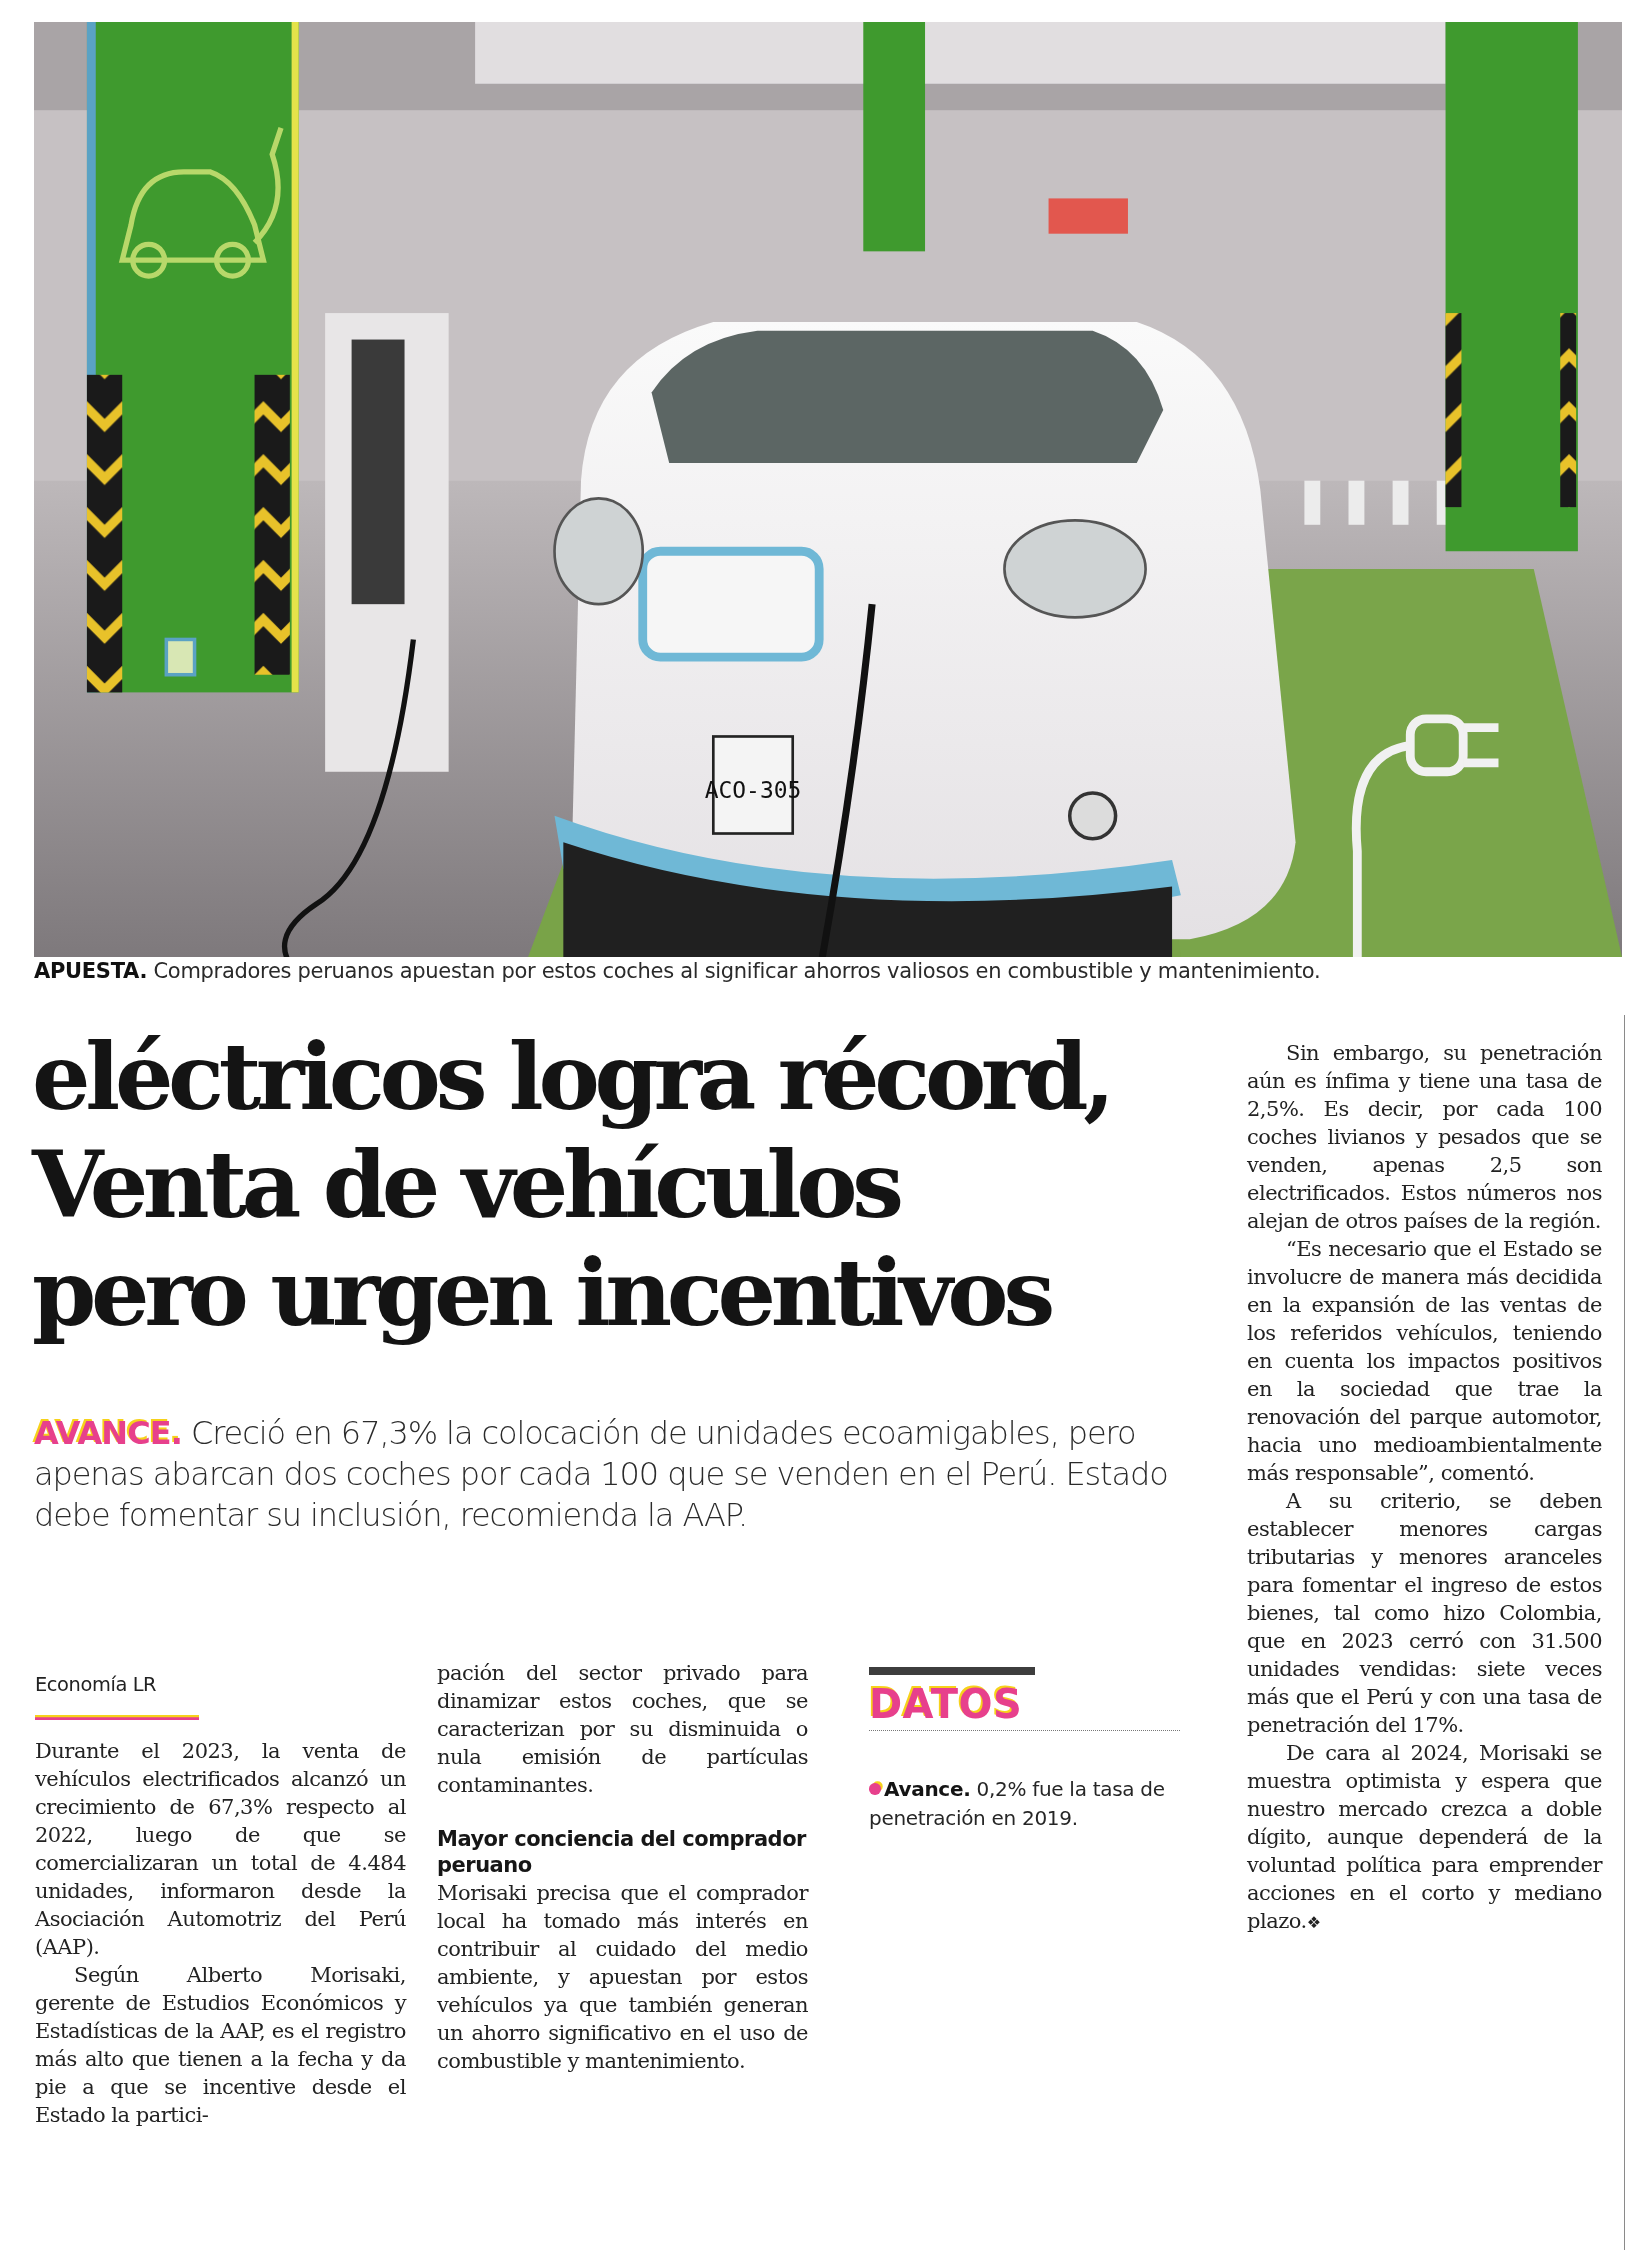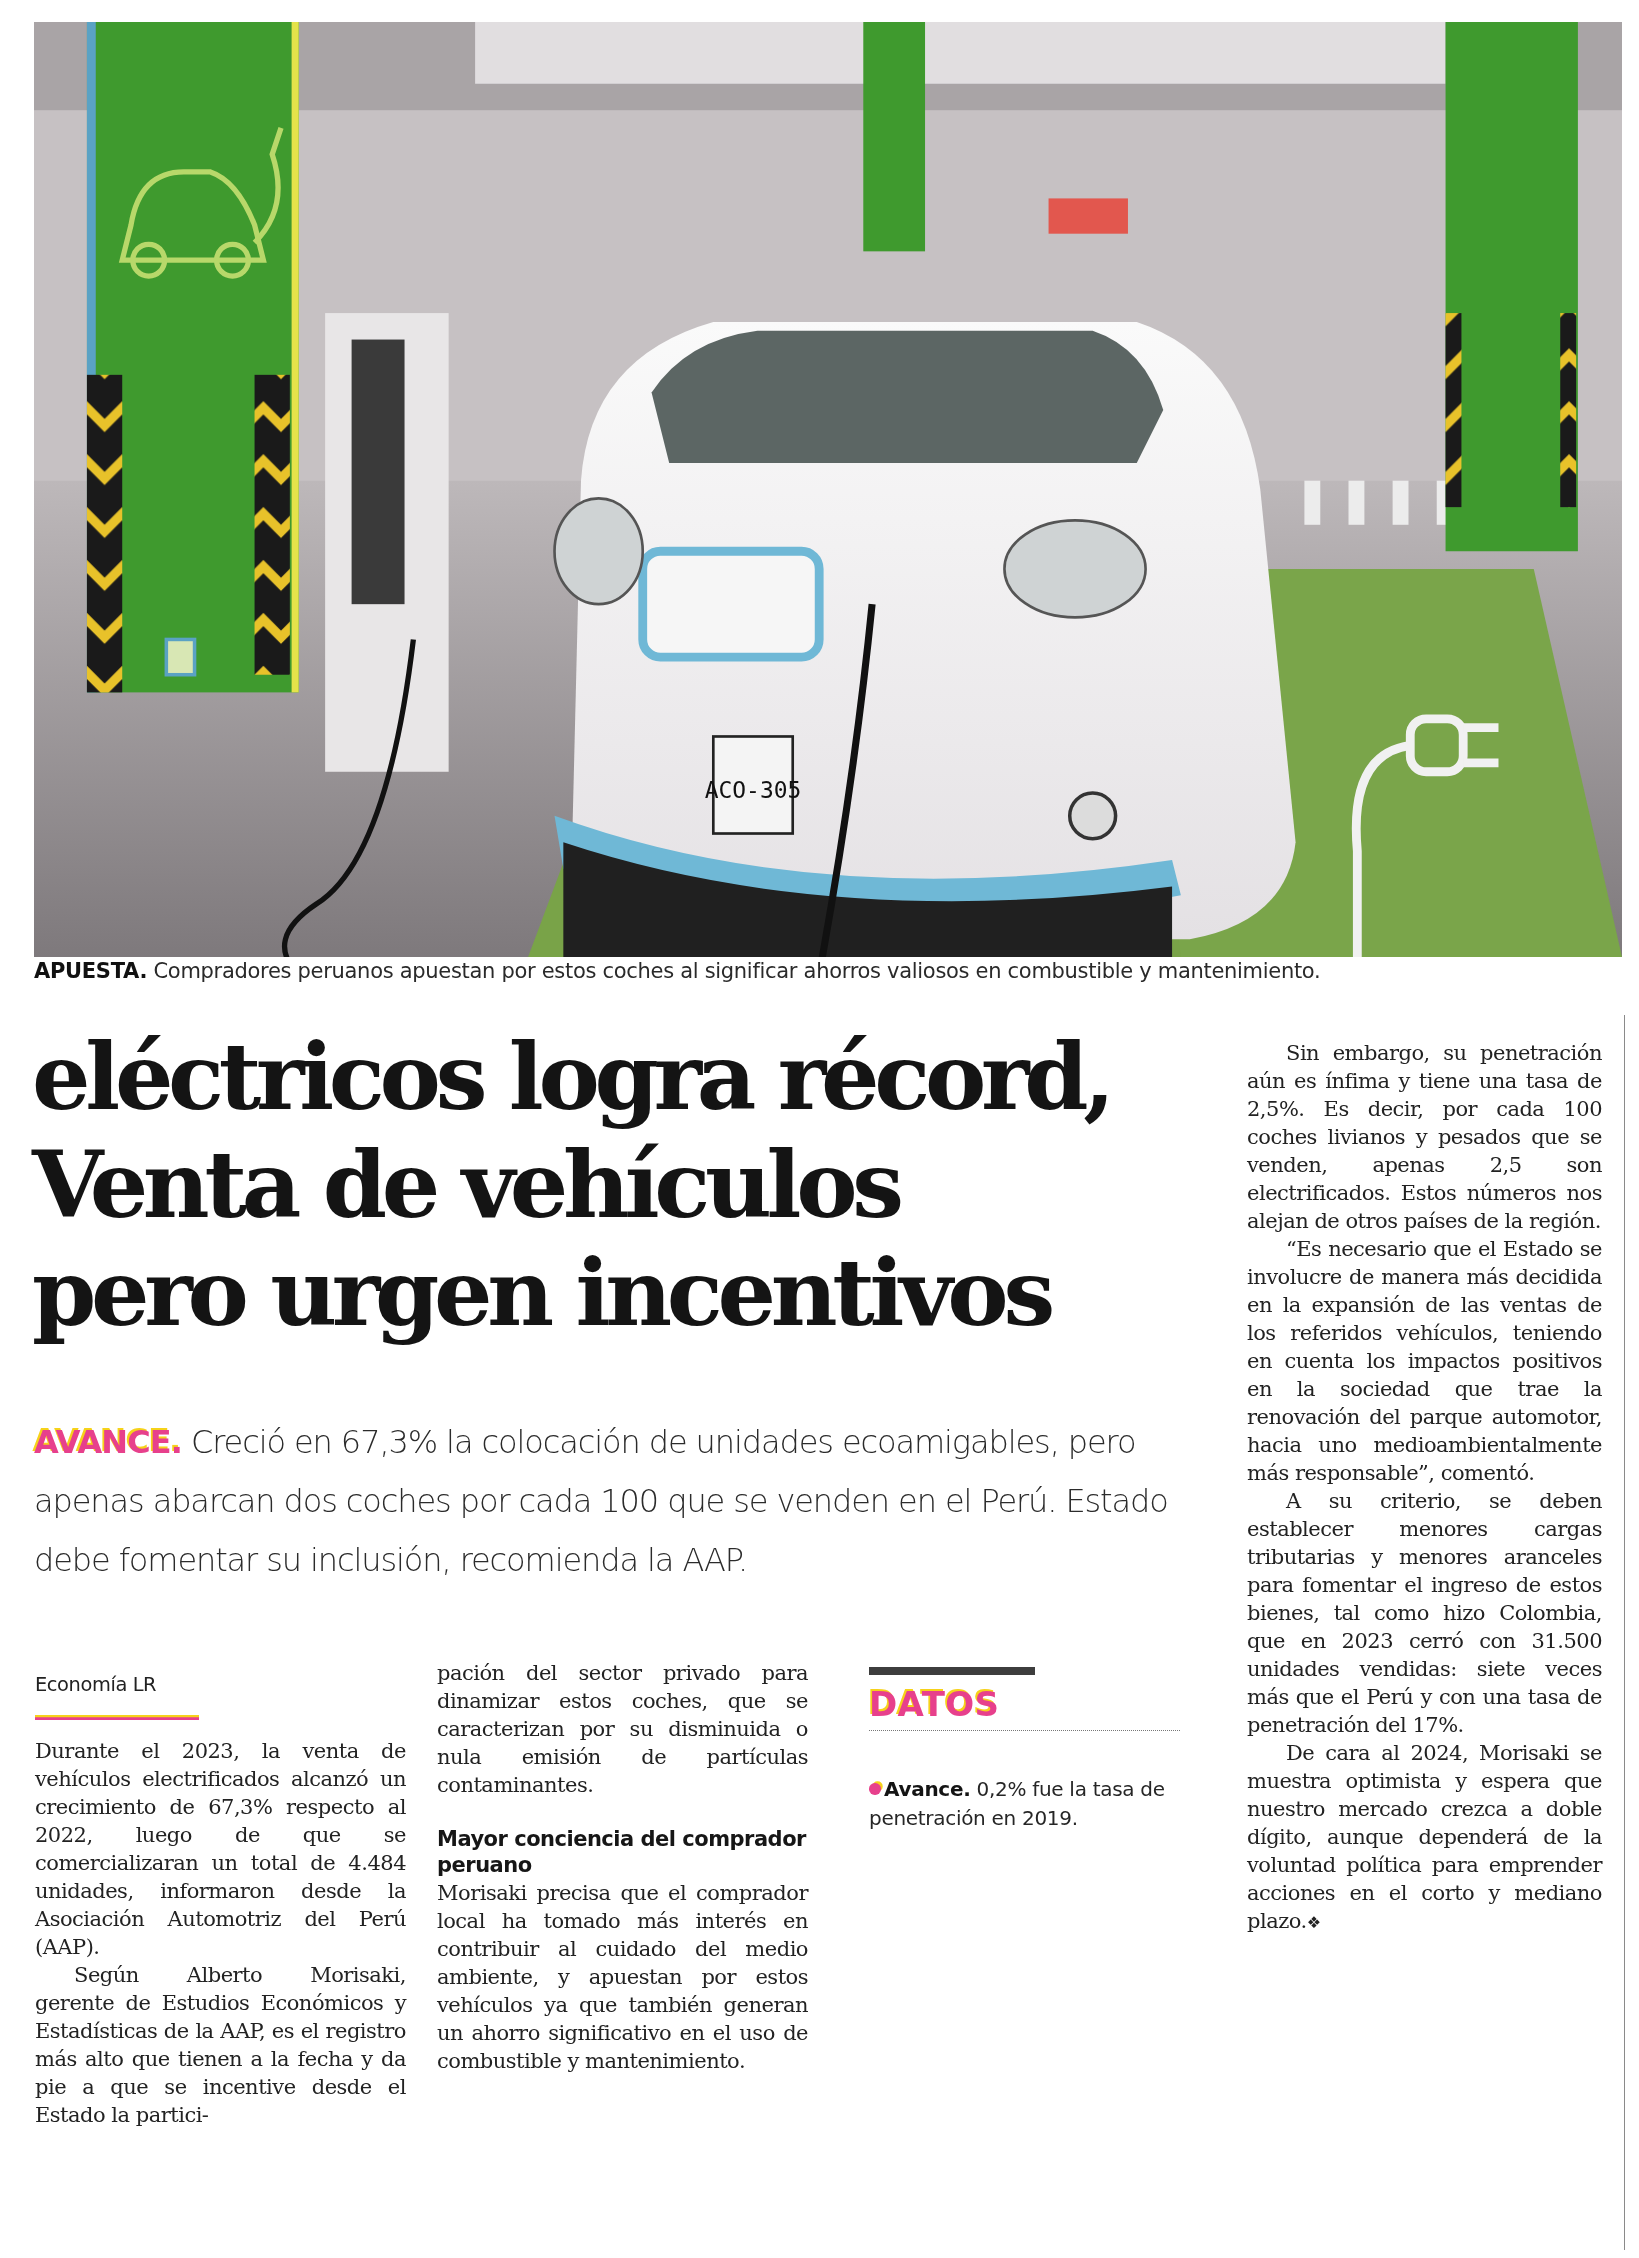--- a/index.html
+++ b/index.html
@@ -25,21 +25,21 @@
     .headline {
       position: absolute; left: 32px; top: 1023px; width: 1182px;
       font-family: "DejaVu Serif", serif; font-weight: bold;
       font-size: 92px; line-height: 108px; letter-spacing: -5.3px;
       color: #141414;
     }
 
     
     .deck {
       position: absolute; left: 34px; top: 1413px; width: 1182px;
-      font-family: "DejaVu Sans", sans-serif; font-size: 32px; line-height: 59px;
+      font-family: "DejaVu Sans", sans-serif; font-size: 32px; line-height: 41px;
       color: #2b2b2b; letter-spacing: -1.1px; font-weight: 300;
     }
     .deck .kicker {
       font-weight: bold; color: #e7408c;
       text-shadow: -1.8px -1.8px 0 #f6d21a;
       letter-spacing: -0.9px;
     }
 
     
     .col {
@@ -70,21 +70,21 @@
       text-align: left; margin-top: 26.5px;
     }
 
     
     .datos {
       position: absolute; left: 869px; top: 1667px; width: 313px;
       font-family: "DejaVu Sans", sans-serif;
     }
     .datos .toprule { width: 166px; height: 8px; background: #3d3d3d; }
     .datos .title {
-      margin-top: 10.6px; font-weight: bold; font-size: 34px; line-height: 37px;
+      margin-top: 10.6px; font-weight: bold; font-size: 40px; line-height: 37px;
       color: #e7408c; text-shadow: -1.8px -1.8px 0 #f6d21a; letter-spacing: 0.4px;
     }
     .datos .rule2 { margin-top: 7px; width: 311px; height: 0.9px; border-top: 1.8px dotted #777; }
     .datos .item {
       margin-top: 44px; font-size: 20px; line-height: 29px; color: #262626;
       letter-spacing: -0.3px;
     }
     .datos .item + .item { margin-top: 44px; }
     .datos .dot {
       display: inline-block; width: 11.5px; height: 11.5px; border-radius: 50%;

